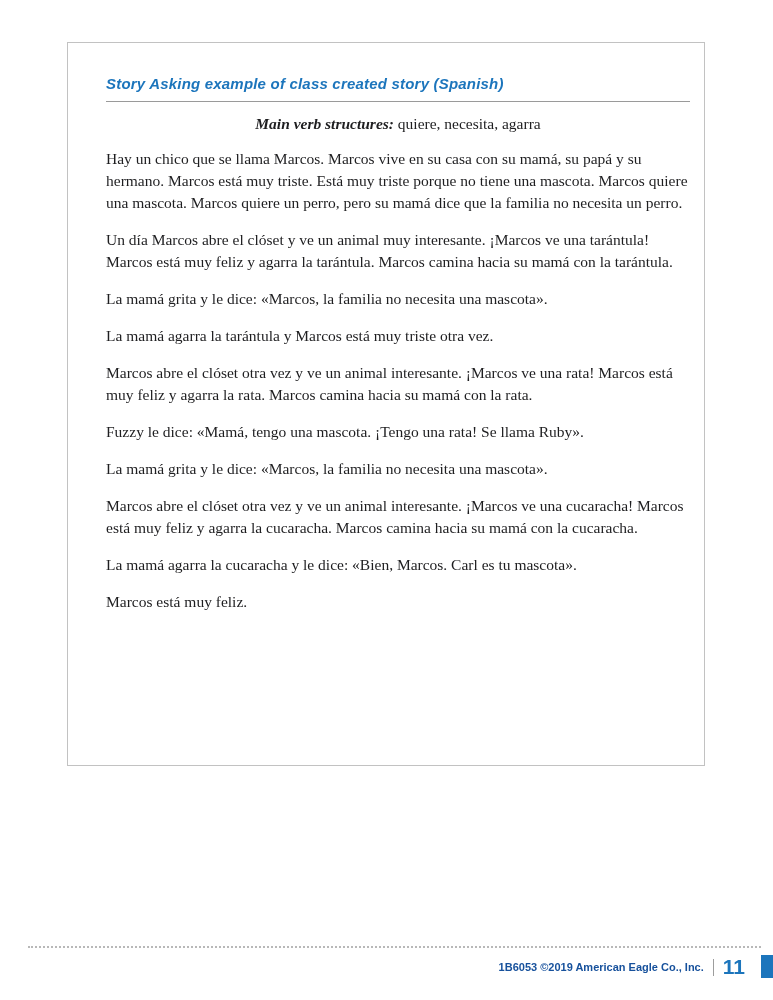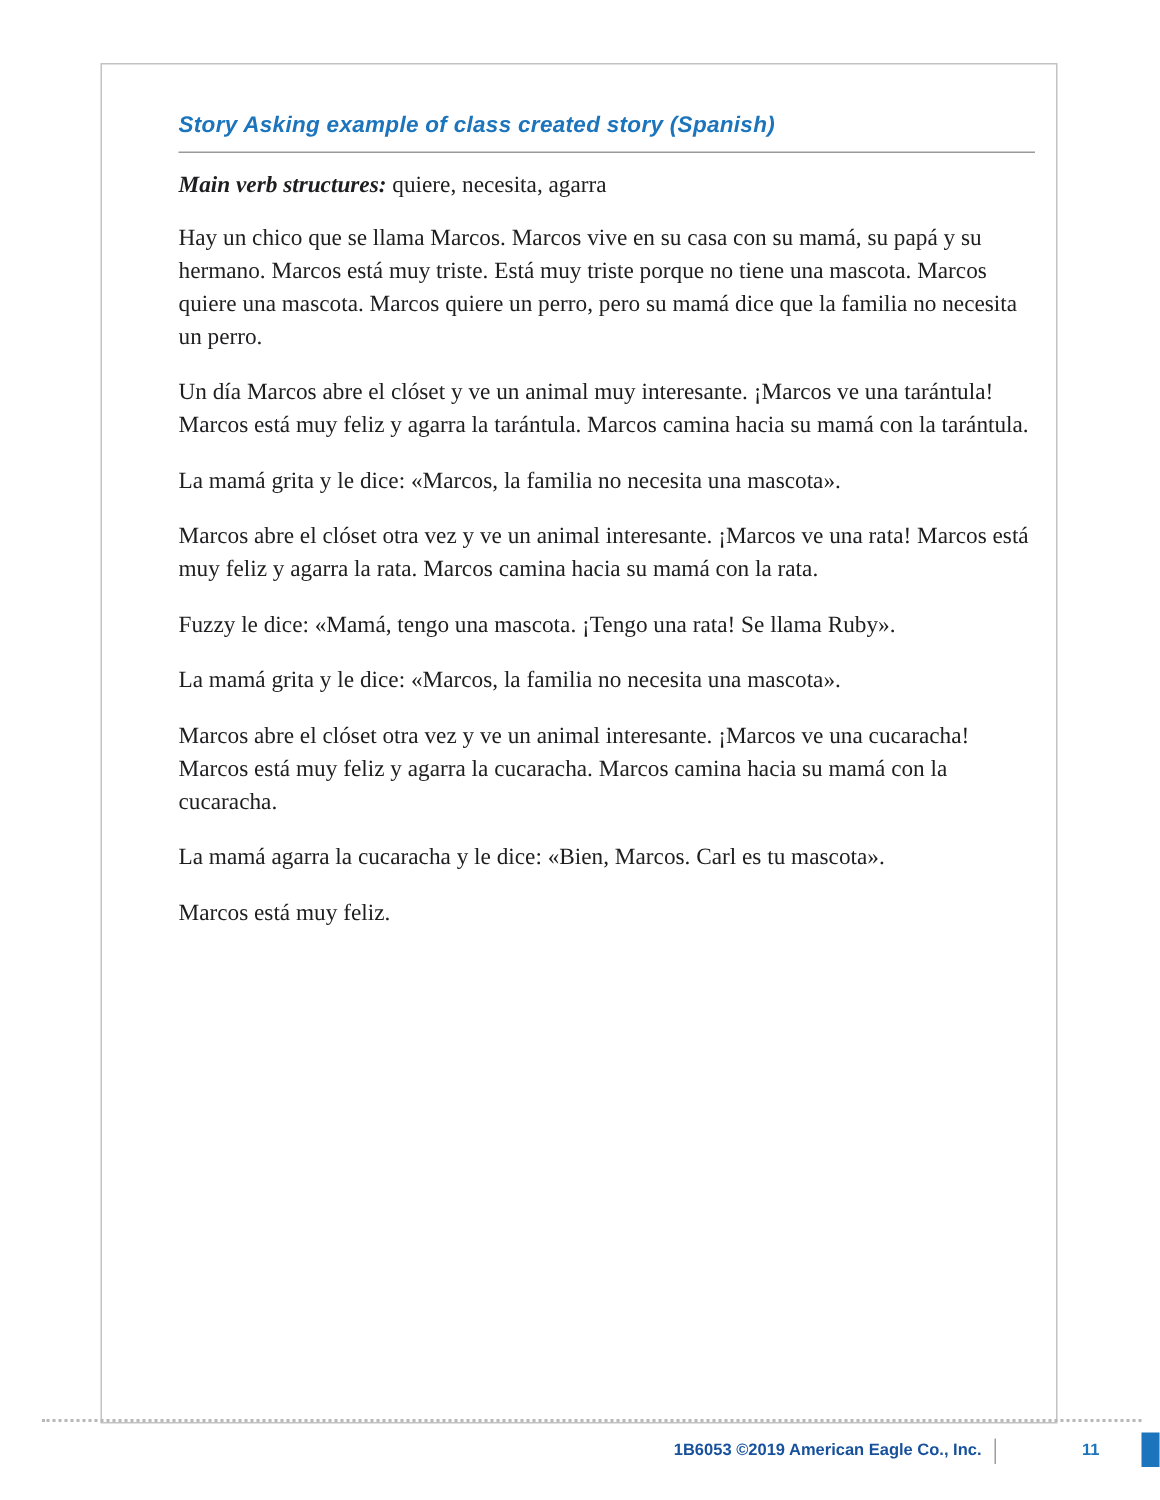--- a/index.html
+++ b/index.html
@@ -7,42 +7,43 @@
   html, body { width: 773px; height: 1000px; background: #ffffff; }
   body {
     position: relative;
     font-family: "Liberation Serif", serif;
     color: #1e1e20;
     overflow: hidden;
   }
   .content-frame {
     position: absolute;
     left: 67px; top: 42px;
-    width: 638px; height: 907px;
+    width: 638px; height: 724px;
     border: 1px solid #c2c2c2;
     background: #ffffff;
-    padding: 32px 14px 0 51px;
+    padding: 32px 14px 0 38px;
   }
   .page-title {
     font-family: "Liberation Sans", sans-serif;
     font-style: italic;
     font-weight: bold;
     font-size: 15px;
     color: var(--accent);
     letter-spacing: 0.2px;
   }
   .title-rule {
     border: none;
     border-top: 1px solid #9a9a9a;
     margin-top: 9px;
     margin-bottom: 13px;
   }
   .verbs-line {
     font-size: 15.5px;
     margin-bottom: 15px;
+    text-align: center;
   }
   .verbs-label {
     font-weight: bold;
     font-style: italic;
   }
   .para {
     font-size: 15.5px;
     line-height: 22px;
     margin-bottom: 11px;
     max-width: 590px;
@@ -50,45 +51,44 @@
   }
   .footer-rule {
     position: absolute;
     left: 28px; right: 12px;
     top: 946px;
     border-top: 2px dotted #b8b8b8;
   }
   .footer {
     position: absolute;
     top: 955px;
-    right: 40px;
+    right: 28px;
     height: 24px;
     display: flex;
     align-items: center;
     gap: 9px;
     justify-content: flex-end;
   }
   .footer-imprint {
     font-family: "Liberation Sans", sans-serif;
     font-size: 11px;
     font-weight: 600;
     color: var(--footer-blue);
     white-space: nowrap;
   }
   .footer-sep {
     width: 1px;
     height: 17px;
     background: #9d9d9d;
   }
   .page-number {
     font-family: "Liberation Sans", sans-serif;
-    font-size: 11px;
+    font-size: 21px;
     font-weight: bold;
     color: var(--accent);
-    margin-left: 48px;
   }
   .corner-tab {
     position: absolute;
     right: 0;
     top: 955px;
     width: 12px;
     height: 23px;
     background: var(--accent);
   }
 </style>
@@ -96,20 +96,21 @@
 <body>
 
 <div class="content-frame">
   <h1 class="page-title">Story Asking example of class created story (Spanish)</h1>
   <hr class="title-rule">
   <p class="verbs-line"><span class="verbs-label">Main verb structures:</span><span> quiere, necesita, agarra</span></p>
 
   <p class="para">Hay un chico que se llama Marcos. Marcos vive en su casa con su mamá, su papá y su hermano. Marcos está muy triste. Está muy triste porque no tiene una mascota. Marcos quiere una mascota. Marcos quiere un perro, pero su mamá dice que la familia no necesita un perro.</p>
   <p class="para">Un día Marcos abre el clóset y ve un animal muy interesante. ¡Marcos ve una tarántula! Marcos está muy feliz y agarra la tarántula. Marcos camina hacia su mamá con la tarántula.</p>
   <p class="para">La mamá grita y le dice: «Marcos, la familia no necesita una mascota».</p>
+  <p class="para">La mamá agarra la tarántula y Marcos está muy triste otra vez.</p>
   <p class="para">Marcos abre el clóset otra vez y ve un animal interesante. ¡Marcos ve una rata! Marcos está muy feliz y agarra la rata. Marcos camina hacia su mamá con la rata.</p>
   <p class="para">Fuzzy le dice: «Mamá, tengo una mascota. ¡Tengo una rata! Se llama Ruby».</p>
   <p class="para">La mamá grita y le dice: «Marcos, la familia no necesita una mascota».</p>
   <p class="para">Marcos abre el clóset otra vez y ve un animal interesante. ¡Marcos ve una cucaracha! Marcos está muy feliz y agarra la cucaracha. Marcos camina hacia su mamá con la cucaracha.</p>
   <p class="para">La mamá agarra la cucaracha y le dice: «Bien, Marcos. Carl es tu mascota».</p>
   <p class="para">Marcos está muy feliz.</p>
 </div>
 
 <div class="footer-rule"></div>
 

